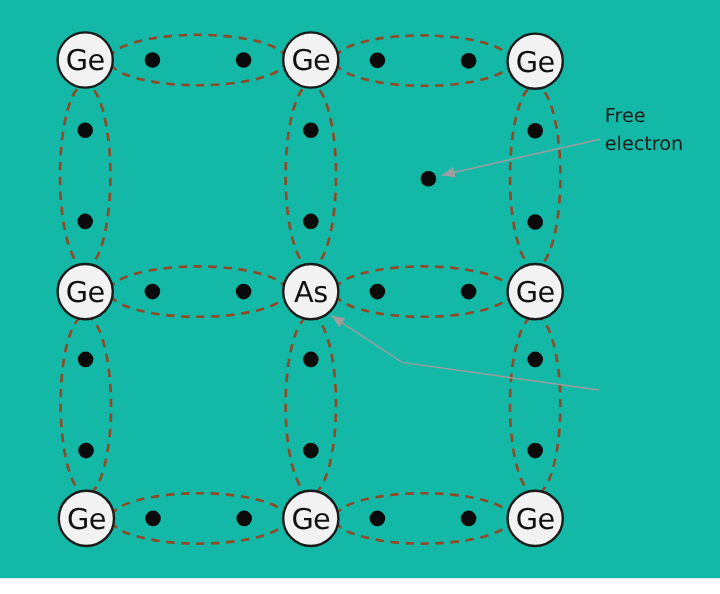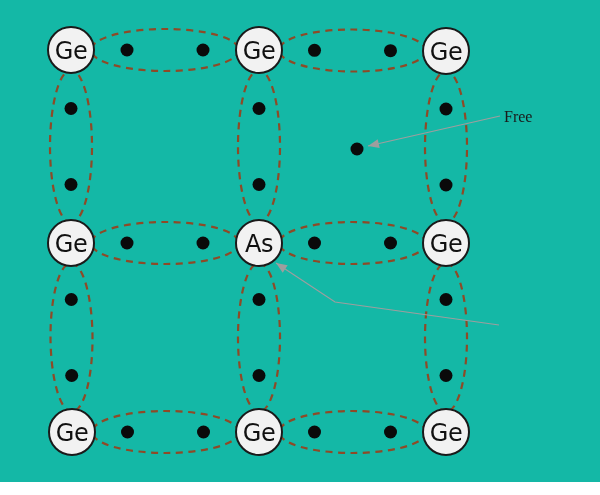--- a/index.html
+++ b/index.html
@@ -21,21 +21,21 @@
     top: 0;
   }
   .annotation {
     position: absolute;
     font-family: "DejaVu Sans", "Liberation Sans", sans-serif;
     font-size: 16px;
     line-height: 23px;
     color: #1a1a1a;
     white-space: nowrap;
   }
-  .annotation--free    { left: 504px; top: 105px; font-family: Liberation Serif, serif;  }
+  .annotation--free    { left: 504px; top: 85px;  }
   .annotation--arsenic { left: 504px; top: 303px; }
   .atom-text {
     font-family: "DejaVu Sans", "Liberation Sans", sans-serif;
     letter-spacing: -0.5px;
   }
 </style>
 </head>
 <body>
 
 <div class="stage">
@@ -96,15 +96,16 @@
       <text x="446" y="440.64" text-anchor="middle" font-size="24" fill="#111111" class="atom-text">Ge</text>
       <circle cx="357" cy="149" r="6.5" fill="#0a0a0a"></circle>
       <polyline points="500,116 368,146" fill="none" stroke="#9e9e9e" stroke-width="1.2"></polyline>
       <polygon points="368,146 377.72916644755566,139.1740700094598 379.7237563798564,147.95026571158292" fill="#9e9e9e"></polygon>
       <polyline points="499,325 335,302 276,263" fill="none" stroke="#9e9e9e" stroke-width="1.2"></polyline>
       <polygon points="276,263 287.65785948298014,265.31177686533323 282.69496235923725,272.8197494371495" fill="#9e9e9e"></polygon>
     </svg>
 
   <div class="annotation annotation--free">
     <div>Free</div>
+    <div>electron</div>
   </div>
 
 </div>
 
 </body></html>

